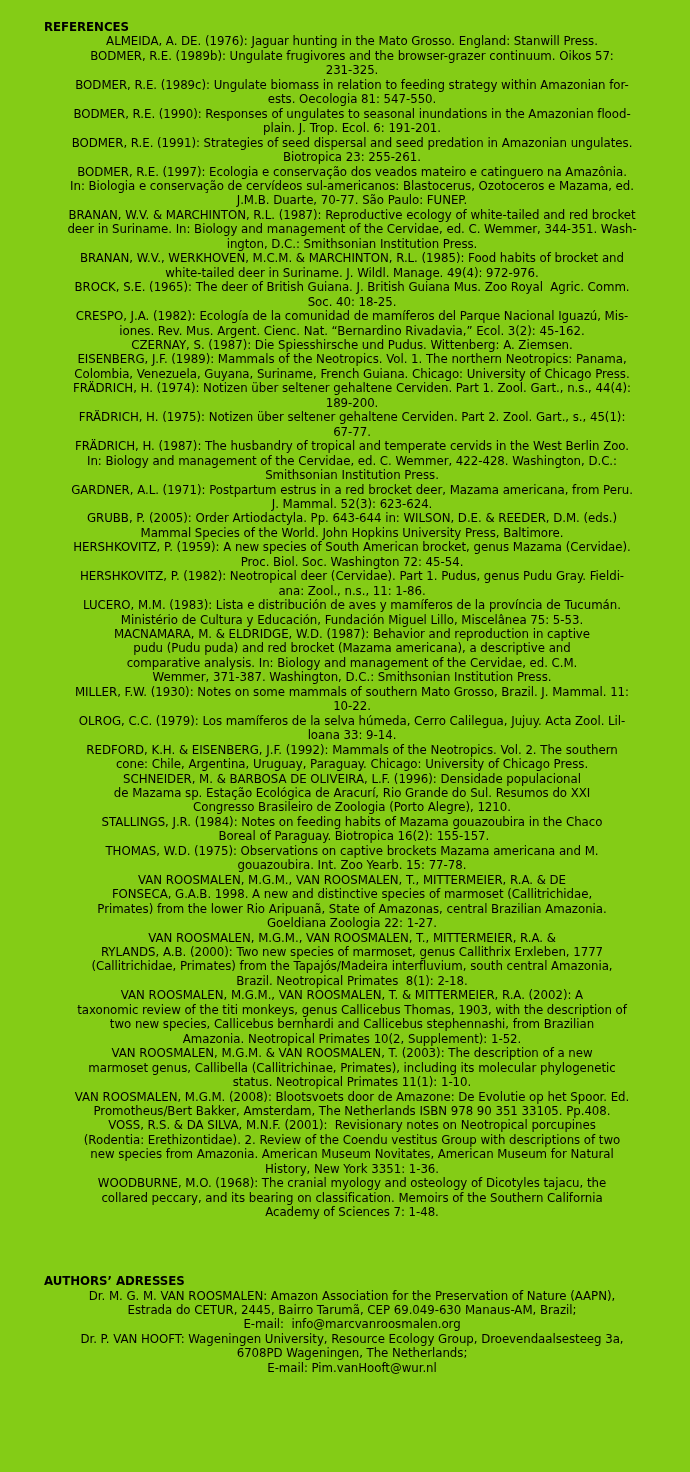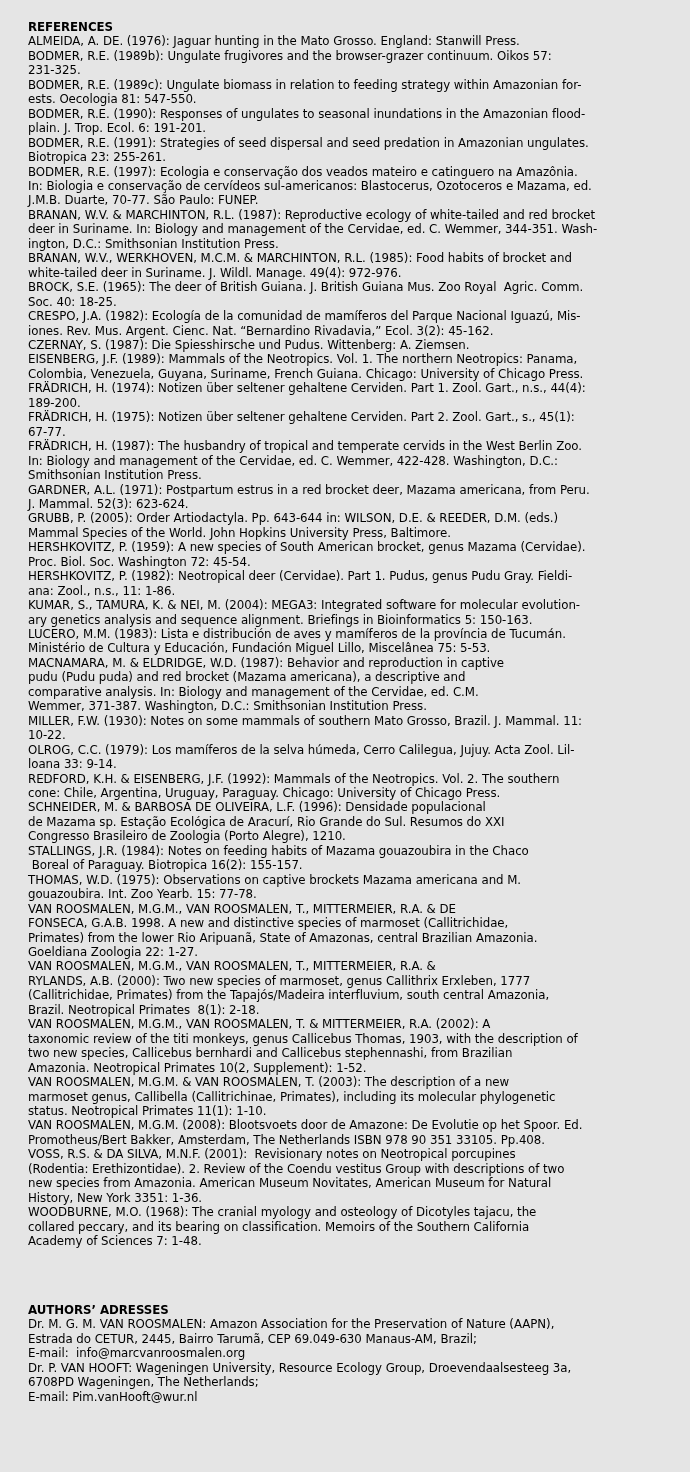--- a/index.html
+++ b/index.html
@@ -5,37 +5,38 @@
   html, body {
     margin: 0;
     padding: 0;
     background: #ffffff;
   }
   .page {
     position: relative;
     width: 690px;
     height: 1472px;
     box-sizing: border-box;
-    background: #e5e5e5;
-    padding: 20px 30px 20px 28px;
+    background: #84cc16;
+    padding: 20px 30px 20px 44px;
     overflow: hidden;
     font-family: "DejaVu Sans", "Liberation Sans", sans-serif;
     font-size: 11.8px;
     line-height: 14.45px;
     color: #000000;
     letter-spacing: -0.05px;
   }
   .section-heading {
     font-weight: bold;
     margin: 0;
     white-space: pre-wrap;
   }
   .entry {
     margin: 0;
     white-space: pre-wrap;
+    text-align: center;
   }
   .line-gap {
     height: 14.45px;
   }
 </style>
 </head>
 <body>
 
 <div class="page">
 
@@ -74,22 +75,20 @@
 In: Biology and management of the Cervidae, ed. C. Wemmer, 422-428. Washington, D.C.:
 Smithsonian Institution Press.</p>
       <p class="entry">GARDNER, A.L. (1971): Postpartum estrus in a red brocket deer, Mazama americana, from Peru.
 J. Mammal. 52(3): 623-624.</p>
       <p class="entry">GRUBB, P. (2005): Order Artiodactyla. Pp. 643-644 in: WILSON, D.E. &amp; REEDER, D.M. (eds.)
 Mammal Species of the World. John Hopkins University Press, Baltimore.</p>
       <p class="entry">HERSHKOVITZ, P. (1959): A new species of South American brocket, genus Mazama (Cervidae).
 Proc. Biol. Soc. Washington 72: 45-54.</p>
       <p class="entry">HERSHKOVITZ, P. (1982): Neotropical deer (Cervidae). Part 1. Pudus, genus Pudu Gray. Fieldi-
 ana: Zool., n.s., 11: 1-86.</p>
-      <p class="entry">KUMAR, S., TAMURA, K. &amp; NEI, M. (2004): MEGA3: Integrated software for molecular evolution-
-ary genetics analysis and sequence alignment. Briefings in Bioinformatics 5: 150-163.</p>
       <p class="entry">LUCERO, M.M. (1983): Lista e distribución de aves y mamíferos de la província de Tucumán.
 Ministério de Cultura y Educación, Fundación Miguel Lillo, Miscelânea 75: 5-53.</p>
       <p class="entry">MACNAMARA, M. &amp; ELDRIDGE, W.D. (1987): Behavior and reproduction in captive
 pudu (Pudu puda) and red brocket (Mazama americana), a descriptive and
 comparative analysis. In: Biology and management of the Cervidae, ed. C.M.
 Wemmer, 371-387. Washington, D.C.: Smithsonian Institution Press.</p>
       <p class="entry">MILLER, F.W. (1930): Notes on some mammals of southern Mato Grosso, Brazil. J. Mammal. 11:
 10-22.</p>
       <p class="entry">OLROG, C.C. (1979): Los mamíferos de la selva húmeda, Cerro Calilegua, Jujuy. Acta Zool. Lil-
 loana 33: 9-14.</p>

